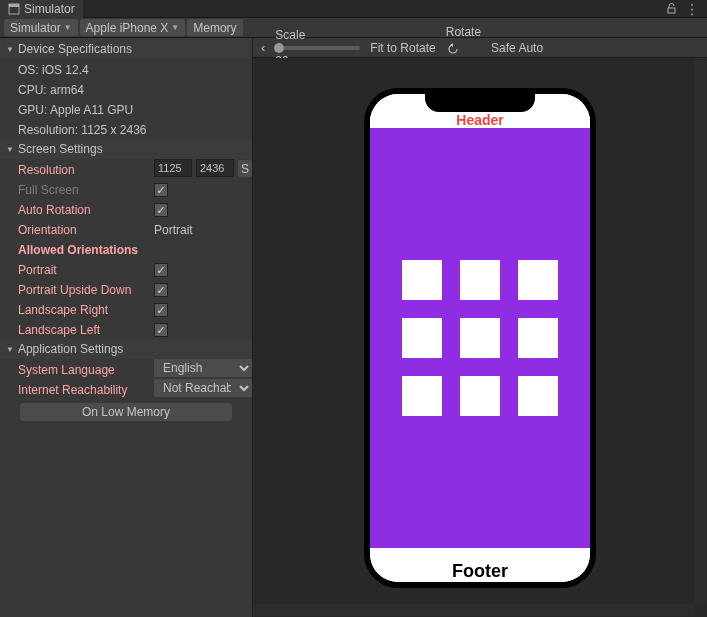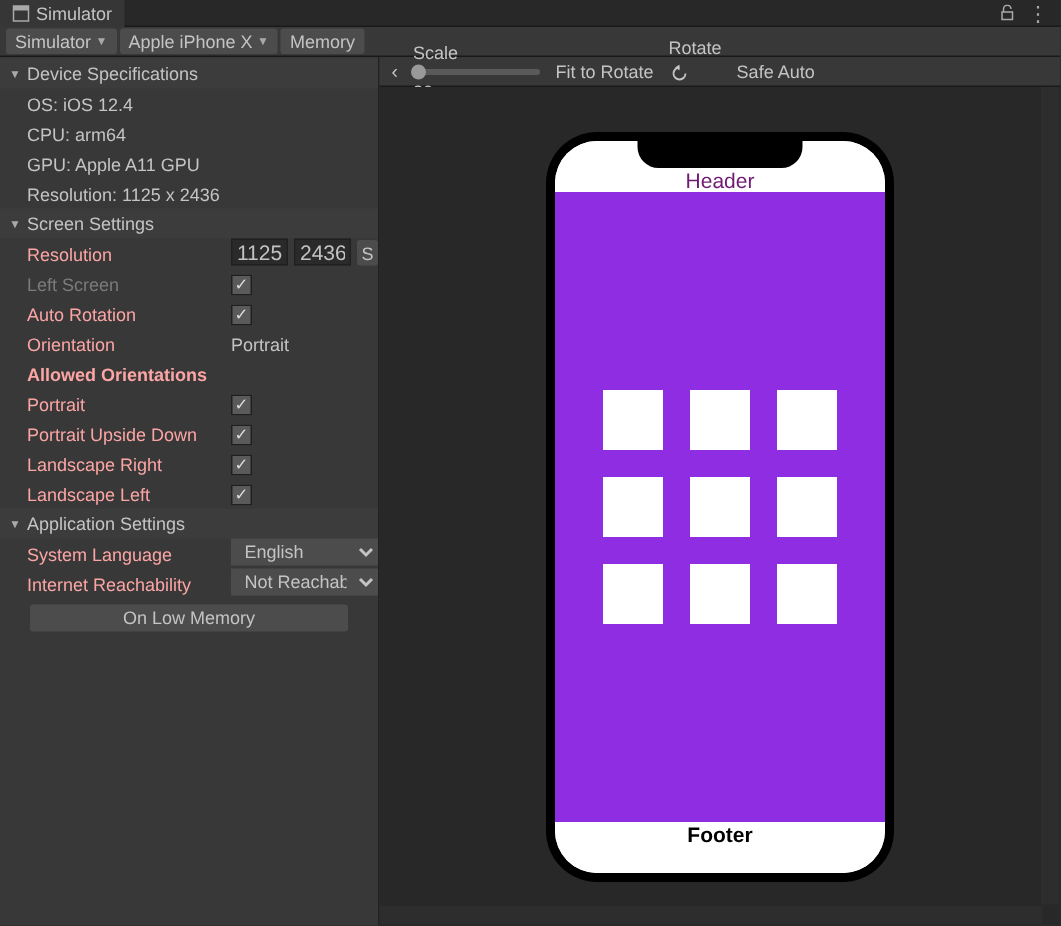--- a/index.html
+++ b/index.html
@@ -18,21 +18,21 @@
   .body { display: flex; height: 579px; }
   .left { width: 253px; background: #383838; border-right: 1px solid #222; overflow: hidden; padding-top: 1px; }
   .right { flex: 1; display: flex; flex-direction: column; background: #282828; }
   
   
   .sec-header { display: flex; align-items: center; gap: 4px; padding: 3px 6px; background: #3c3c3c; }
   .row { display: flex; align-items: flex-end; padding: 2px 0 2px 18px; height: 20px; }
   .row .lbl { width: 136px; color: #fca5a5; }
   .row .lbl.dim { color: #7b7b7b; }
   .row .val { color: #c4c4c4; }
-  .inputn { width: 38px; height: 18px; background: #2a2a2a; color: #c4c4c4; border: 1px solid #202020; font-size: 14px; text-align: left; padding: 0 3px; }
+  .inputn { width: 38px; height: 18px; background: #2a2a2a; color: #c4c4c4; border: 1px solid #202020; font-size: 11px; text-align: left; padding: 0 3px; }
   .check { width: 14px; height: 14px; background: #5a5a5a; border: 1px solid #202020; display: inline-flex; align-items: center; justify-content: center; }
   .check.on::after { content: "✓"; color: #ddd; font-size: 11px; line-height: 1; }
   .dropdown { height: 18px; background: #4c4c4c; color: #c4c4c4; border: none; font-size: 12px; padding: 0 5px; width: 98px; }
   .bold { font-weight: bold; color: #fff; }
   .fullbtn { margin: 4px 20px; height: 18px; background: #4c4c4c; border-radius: 2px; display: flex; align-items: center; justify-content: center; color: #c4c4c4; cursor: pointer; }
   
   
   .right-toolbar { height: 20px; background: #383838; display: flex; align-items: center; gap: 10px; padding: 0 8px; border-bottom: 1px solid #1a1a1a; }
   .slider-track { width: 85px; height: 4px; background: #5a5a5a; border-radius: 2px; display: flex; align-items: center; }
   .slider-fill { width: 4px; height: 4px; background: #999; border-radius: 2px; }
@@ -40,25 +40,25 @@
   .rtwrap { display: inline-flex; align-items: flex-start; gap: 4px; color: #c4c4c4; flex-direction: column; }
   
   .preview { flex: 1; position: relative; background: #282828; display: flex; align-items: center; justify-content: center; }
   .scroll-v { position: absolute; right: 1px; top: 0; bottom: 14px; width: 12px; background: #2d2d2d; }
   .scroll-h { position: absolute; left: 0; right: 12px; bottom: 1px; height: 12px; background: #2d2d2d; }
   
   
   .phone { width: 232px; height: 500px; background: #000; border-radius: 34px; padding: 6px; }
   .phone-inner { width: 100%; height: 100%; background: #fff; border-radius: 28px; position: relative; overflow: hidden; }
   .notch { position: absolute; top: 0; left: 50%; transform: translateX(-50%); width: 110px; height: 18px; background: #000; border-radius: 0 0 14px 14px; z-index:5; }
-  .header-area { position: absolute; top: 0; left: 0; right: 0; height: 34px; background: #fff; display: flex; align-items: flex-end; justify-content: center; font-weight: normal; color: #701a75; font-size: 14px; }
+  .header-area { position: absolute; top: 0; left: 0; right: 0; height: 34px; background: #fff; display: flex; align-items: flex-end; justify-content: center; font-weight: bold; color: #ef4444; font-size: 14px; }
   .content-area { position: absolute; top: 34px; bottom: 34px; left: 0; right: 0; background: #8e2de2; display: flex; align-items: center; justify-content: center; }
   .grid { display: grid; grid-template-columns: repeat(3, 40px); grid-template-rows: repeat(3, 40px); gap: 18px; }
   .cell { background: #fff; }
-  .footer-area { position: absolute; bottom: 0; left: 0; right: 0; height: 34px; background: #fff; display: flex; align-items: flex-start; justify-content: center; font-weight: bold; color: #000; font-size: 14px; }
+  .footer-area { position: absolute; bottom: 0; left: 0; right: 0; height: 34px; background: #fff; display: flex; align-items: flex-end; justify-content: center; font-weight: bold; color: #000; font-size: 18px; }
   
   .tri { display: inline-block; color: #a9a9a9; font-size: 8px; }
   svg { display: block; }
 </style>
 </head>
 <body>
 
 <div class="titlebar">
   <div class="title-tab">
     <span>
@@ -122,21 +122,21 @@
     </div>
     <div class="row">
       <span class="lbl">Resolution</span>
       <input class="inputn" value="1125" style="">
       <div style="width:4px"></div>
       <input class="inputn" value="2436" style="">
       <div style="width:4px"></div>
       <div class="tbtn" style="width:14px;justify-content:center;padding:0;">S</div>
     </div>
     <div class="row">
-      <span class="lbl dim">Left Screen</span>
+      <span class="lbl dim">Full Screen</span>
       <span class="check on"></span>
     </div>
     <div class="row">
       <span class="lbl">Auto Rotation</span>
       <span class="check on"></span>
     </div>
     <div class="row">
       <span class="lbl">Orientation</span>
       <span class="val">Portrait</span>
     </div>

